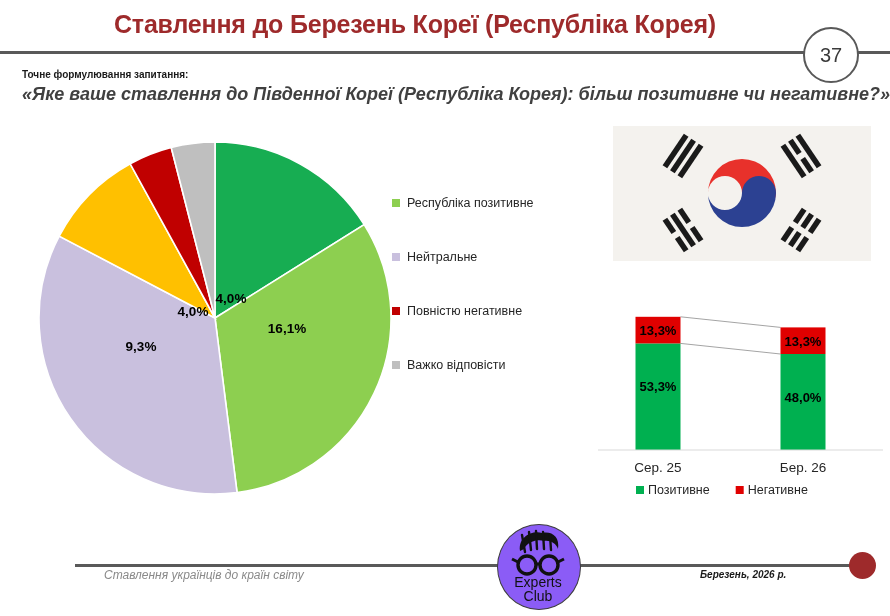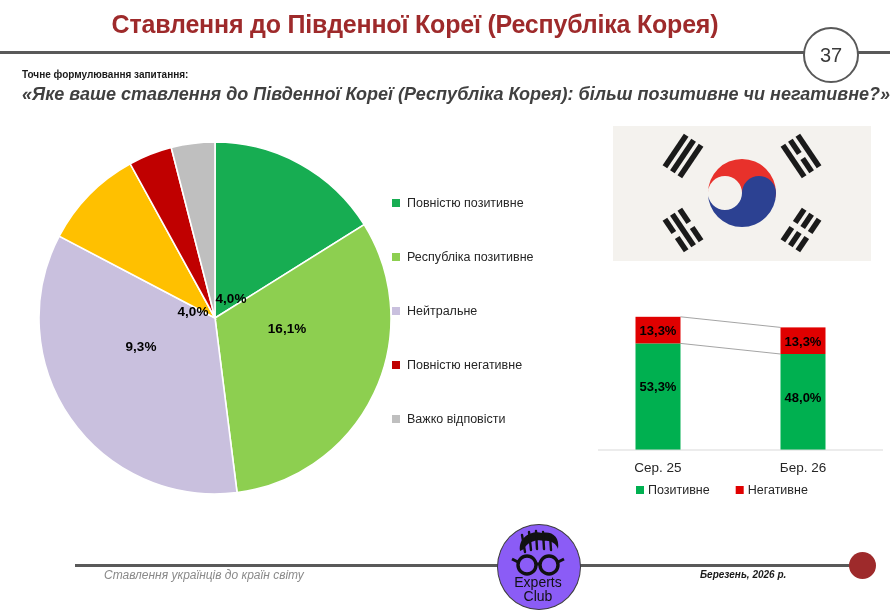--- a/index.html
+++ b/index.html
@@ -129,21 +129,21 @@
     position:absolute;left:700px;top:569px;
     font-size:10px;font-style:italic;font-weight:bold;color:#1a1a1a;
     white-space:nowrap;
   }
 </style>
 </head>
 <body>
 
 <div id="slide">
 
-  <div class="title">Ставлення до Південної Кореї (Республіка Корея)</div>
+  <div class="title">Ставлення до Березень Кореї (Республіка Корея)</div>
   <div class="header-rule"></div>
   <div class="page-badge">37</div>
 
   <div class="q-label">Точне формулювання запитання:</div>
   <div class="q-text">«Яке ваше ставлення до Південної Кореї (Республіка Корея): більш позитивне чи негативне?»</div>
 
   <div id="pie-wrap">
     <svg id="pie-svg" width="360" height="360" viewBox="0 0 360 360">
       <g id="pie-slices">
           <path d="M 180 180 L 180.00 4.00 A 176 176 0 0 1 329.19 86.63 Z" fill="#17AD52" stroke="#ffffff" stroke-width="1.6"></path>
@@ -158,24 +158,20 @@
           <text x="300" y="382" class="slice-label" text-anchor="middle">31,9%</text>
           <text x="83" y="405" class="slice-label" text-anchor="middle">34,7%</text>
           <text x="106" y="213" class="slice-label" text-anchor="middle">9,3%</text>
           <text x="158" y="178" class="slice-label" text-anchor="middle">4,0%</text>
           <text x="196" y="165" class="slice-label" text-anchor="middle">4,0%</text>
         </g>
     </svg>
   </div>
 
   <div id="pie-legend">
-    <div class="legend-row">
-      <span class="legend-swatch" style="background: rgb(23, 173, 82);"></span>
-      <span class="legend-text">Повністю позитивне</span>
-    </div>
     <div class="legend-row">
       <span class="legend-swatch" style="background: rgb(141, 207, 80);"></span>
       <span class="legend-text">Республіка позитивне</span>
     </div>
     <div class="legend-row">
       <span class="legend-swatch" style="background: rgb(201, 192, 222);"></span>
       <span class="legend-text">Нейтральне</span>
     </div>
     <div class="legend-row">
       <span class="legend-swatch" style="background: rgb(192, 0, 0);"></span>

